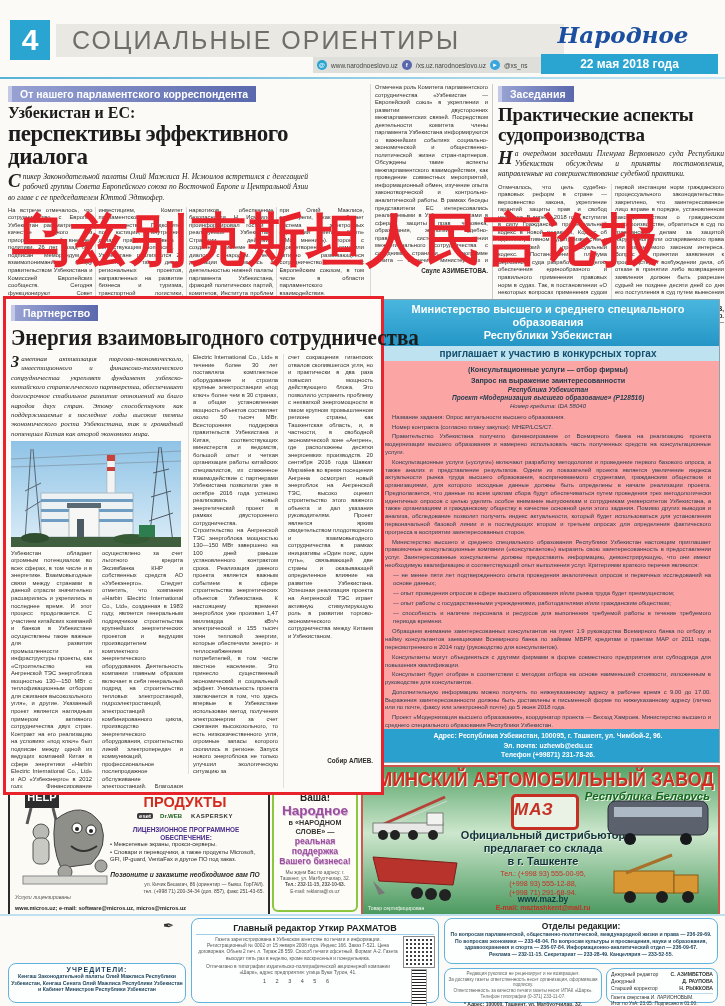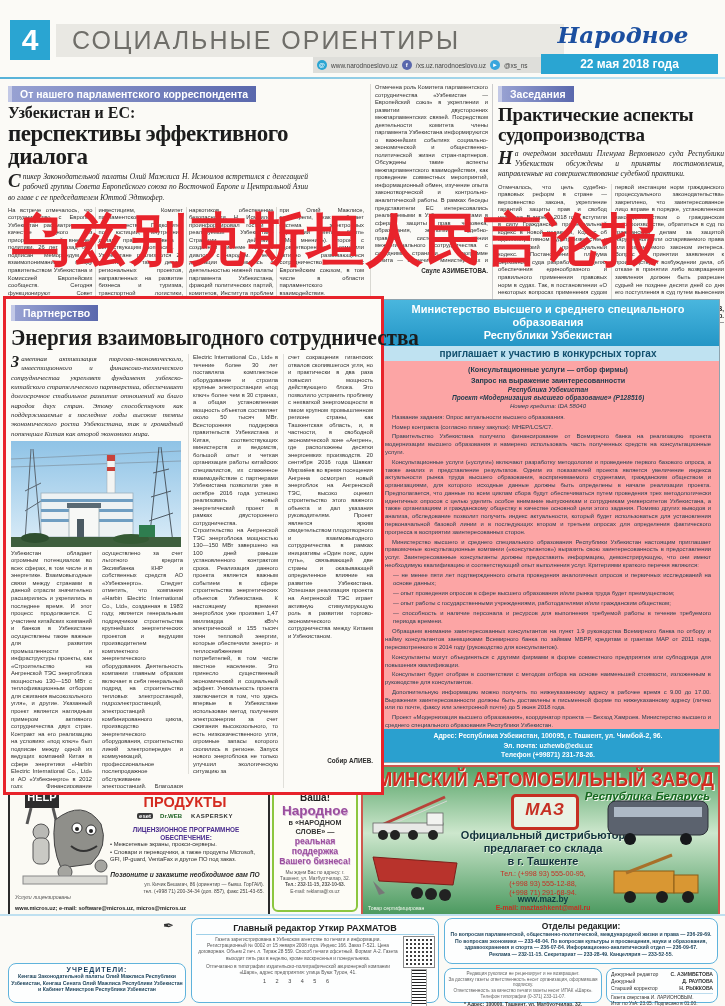--- a/index.html
+++ b/index.html
@@ -59,21 +59,21 @@
           font-weight:bold;font-size:6.8px;text-align:center;padding:2px 0;line-height:1.4;}
   
   .maz{left:361px;top:765px;width:355px;height:147px;border:2px solid #cf574d;
        background:linear-gradient(180deg,#57a468,#cde7cd 45%,#4c9a60);overflow:hidden;}
   .maz-title{color:#d42b20;font-weight:bold;font-size:19.5px;text-align:center;white-space:nowrap;
              transform:scaleX(0.92);text-shadow:1px 1px 0 #f3f7ef;margin-top:1px;}
   .maz-country{position:absolute;right:8px;top:23px;color:#16681f;font-style:italic;
                font-weight:bold;font-size:11.5px;text-shadow:1px 1px 0 #eef5ea;}
   .maz-logo{position:absolute;left:148px;top:27px;width:62px;height:30px;border:3px solid #c62f23;
             border-radius:5px;color:#c62f23;background:#e9f2e4;font-weight:bold;font-style:italic;
-            font-size:17px;text-align:center;line-height:26px;letter-spacing:1px;}
+            font-size:17px;text-align:left;line-height:26px;letter-spacing:1px;}
   .maz-lines{position:absolute;left:95px;top:62px;width:170px;text-align:center;color:#12323c;
              font-weight:bold;font-size:11px;line-height:1.2;text-shadow:0.5px 0.5px 0 #e9f2e4;}
   .maz-tel{position:absolute;left:110px;top:102px;width:140px;text-align:center;color:#c62f23;
            font-weight:normal;font-size:7.2px;line-height:1.35;}
   .maz-site{position:absolute;left:110px;top:127px;width:140px;text-align:center;color:#123a44;
             font-weight:bold;font-size:8.5px;}
   .maz-mail{position:absolute;left:100px;top:137px;width:160px;text-align:center;color:#c62f23;
             font-weight:bold;font-size:6.8px;}
   .maz-cert{position:absolute;left:5px;bottom:3px;color:#f2f6ee;font-size:5.2px;}
   .vimg{position:absolute;}

